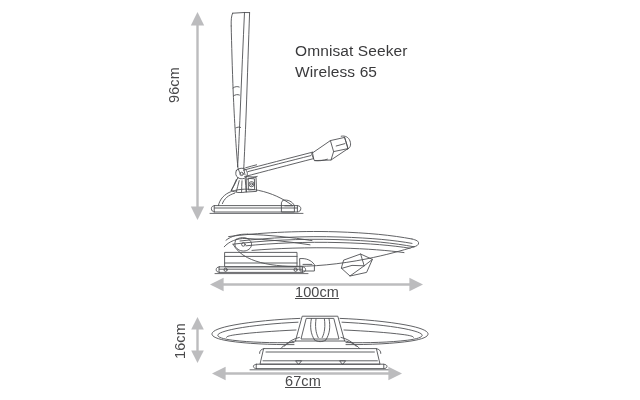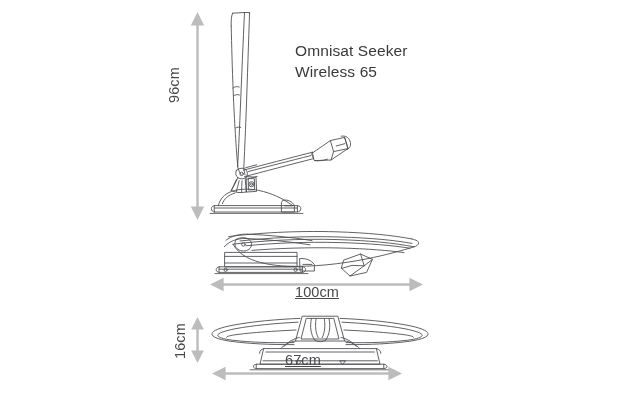--- a/index.html
+++ b/index.html
@@ -57,21 +57,21 @@
     transform: rotate(-90deg);
     transform-origin: left top;
   }
   .dim-100 {
     left: 295px;
     top: 284px;
     text-decoration: underline;
   }
   .dim-67 {
     left: 285px;
-    top: 352px;
+    top: 373px;
     text-decoration: underline;
   }
 </style>
 </head>
 <body>
 
 <div id="sheet">
 <svg viewBox="0 0 640 400" xmlns="http://www.w3.org/2000/svg">
   <defs>
     <marker id="arrUp" markerWidth="10" markerHeight="10" refX="5" refY="9" orient="auto">

